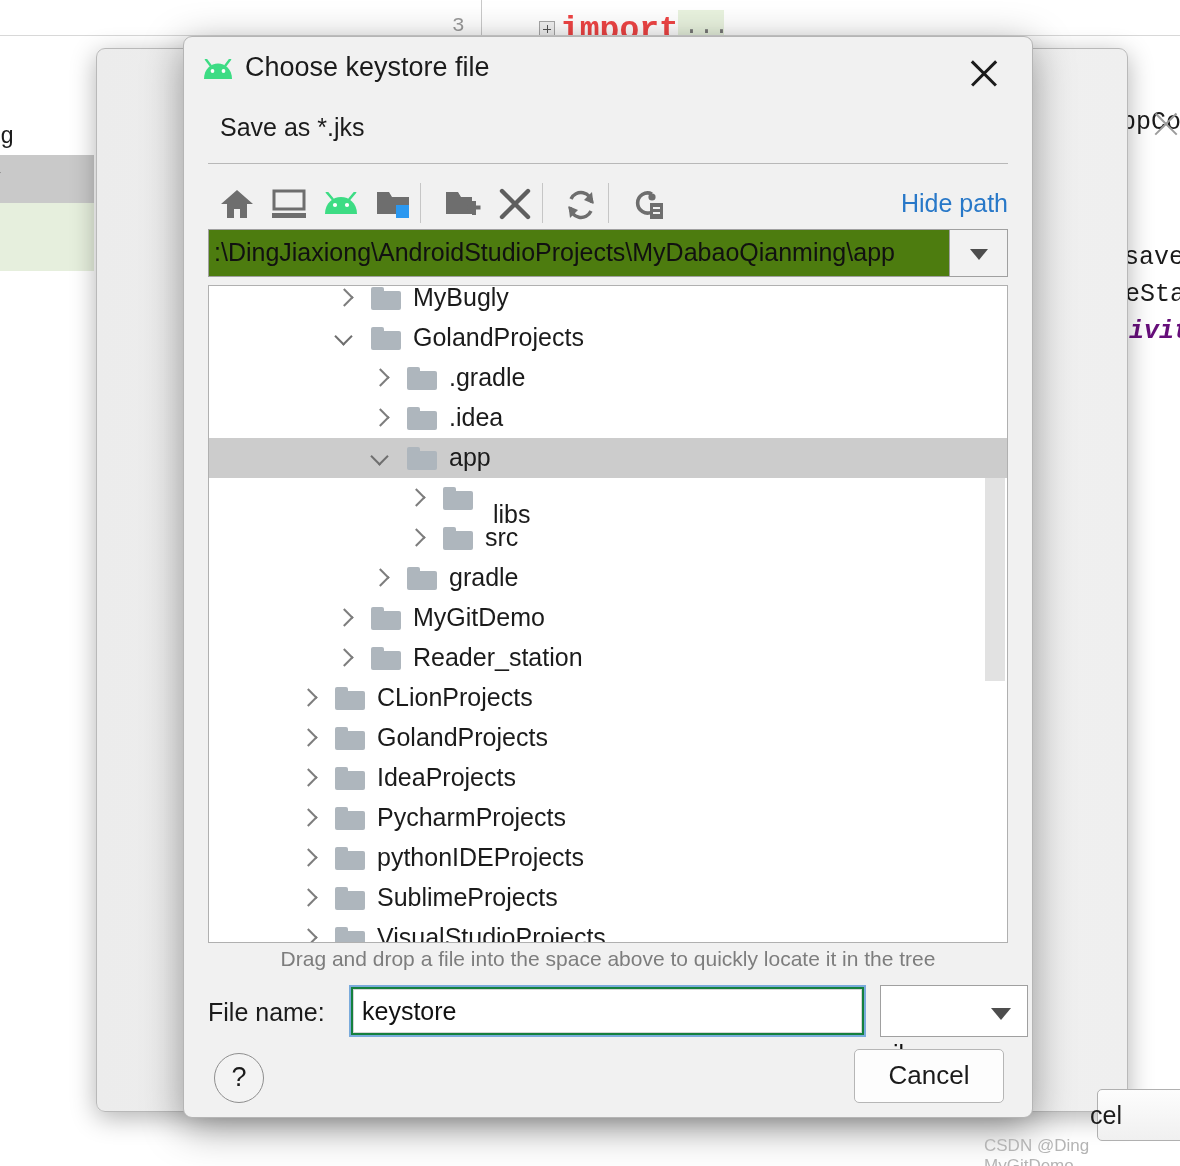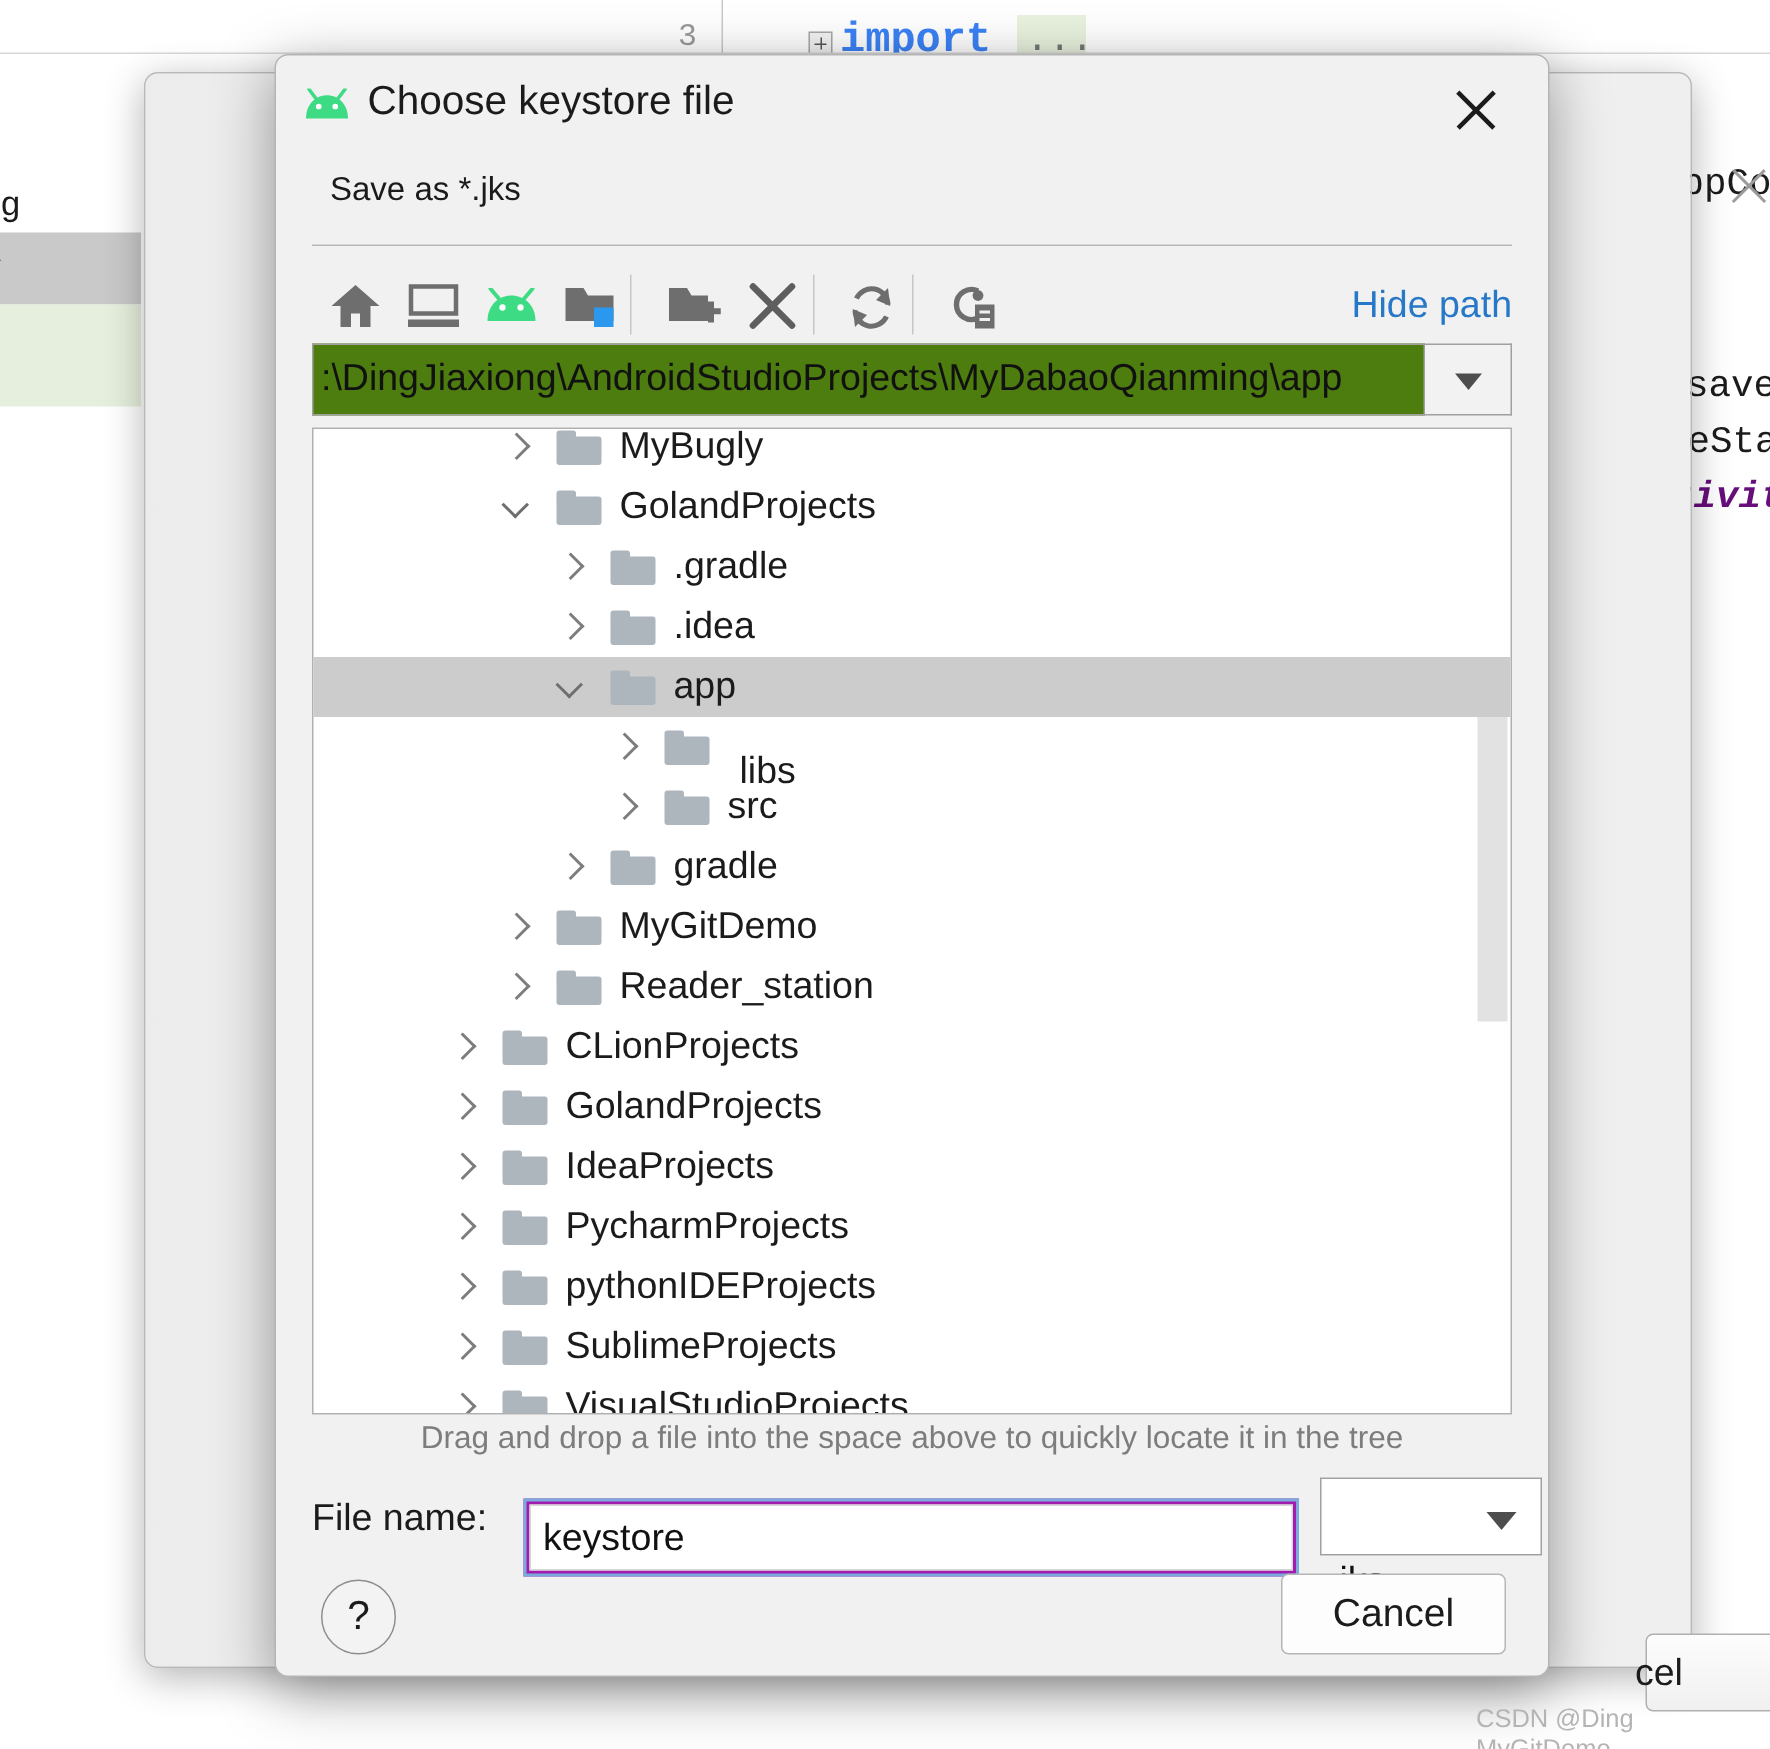--- a/index.html
+++ b/index.html
@@ -14,21 +14,21 @@
   
   .bg-ide { position:absolute; inset:0; background:#ffffff; }
   .bg-gutter-sep { position:absolute; left:481px; top:0; width:1px; height:36px; background:#c9c9c9; }
   .bg-line-top { position:absolute; left:0; top:35px; width:1180px; height:1px; background:#d8d8d8; }
   .bg-linenum { position:absolute; left:452px; top:14px; font-size:21px; color:#9a9a9a;
                 font-family:"Liberation Mono", monospace; }
   .bg-fold { position:absolute; left:539px; top:21px; width:16px; height:16px;
              border:1px solid #a8a8a8; background:#f2f2f2; box-sizing:border-box; }
   .bg-fold:before { content:""; position:absolute; left:3px; top:7px; width:8px; height:1px; background:#555; }
   .bg-fold:after  { content:""; position:absolute; left:7px; top:3px; width:1px; height:8px; background:#555; }
-  .bg-code-import { position:absolute; left:560px; top:12px; font-size:28px; color:#3b82f6; font-weight:bold;
+  .bg-code-import { position:absolute; left:560px; top:12px; font-size:33px; color:#ef4444; font-weight:bold;
                     font-family:"Liberation Mono", monospace; }
   .bg-code-dots { position:absolute; left:678px; top:10px; width:46px; height:28px; background:#e8f2de; }
   .bg-code-dots span { position:absolute; left:6px; top:2px; font-size:25px; color:#777;
                        font-family:"Liberation Mono", monospace; }
 
   .bg-proj-name { position:absolute; left:-62px; top:122px; font-size:23px; color:#1b1b1b; }
   .bg-proj-sel  { position:absolute; left:0; top:155px; width:94px; height:48px; background:#c9c9c9; }
   .bg-proj-sel span { position:absolute; left:-34px; top:9px; font-size:23px; color:#1b1b1b; }
   .bg-proj-green { position:absolute; left:0; top:203px; width:94px; height:68px; background:#e6efdd; }
 
@@ -75,21 +75,21 @@
   }
   .dlg-title { position:absolute; left:61px; top:15px; font-size:27px; color:#1b1b1b; }
   .dlg-andy  { position:absolute; left:18px; top:22px; }
   .dlg-close { position:absolute; left:780px; top:16px; width:40px; height:40px; cursor:pointer; }
   .dlg-close:before, .dlg-close:after {
     content:""; position:absolute; left:3px; top:19px; width:34px; height:2.6px; background:#1b1b1b;
   }
   .dlg-close:before { transform:rotate(45deg); }
   .dlg-close:after  { transform:rotate(-45deg); }
 
-  .dlg-saveas { position:absolute; left:36px; top:76px; font-size:22px; color:#1b1b1b; }
+  .dlg-saveas { position:absolute; left:36px; top:76px; font-size:25px; color:#1b1b1b; }
   .dlg-rule   { position:absolute; left:24px; top:126px; width:800px; height:1px; background:#b8b8b8; }
 
   .toolbar { position:absolute; left:24px; top:138px; width:800px; height:58px; }
   .tb-item { position:absolute; top:4px; width:50px; height:50px; cursor:pointer; }
   .tb-div  { position:absolute; top:8px; width:1px; height:40px; background:#c6c6c6; }
   .hide-path { position:absolute; right:0; top:14px; font-size:25px; color:#2878c8; cursor:pointer; }
 
   .pathrow { position:absolute; left:24px; top:192px; width:800px; height:48px; }
   .path-input {
     position:absolute; left:0; top:0; width:742px; height:48px;
@@ -132,21 +132,21 @@
 
   .tree-scroll-track { position:absolute; right:1px; top:1px; width:20px; height:654px; background:#ffffff; }
   .tree-scroll-thumb { position:absolute; right:1px; width:20px; background:#e2e2e2; cursor:pointer; }
 
   .dnd-hint { position:absolute; left:24px; top:910px; width:800px; text-align:center;
               font-size:21px; color:#7d7d7d; }
 
   .fnrow { position:absolute; left:24px; top:948px; width:800px; height:52px; }
   .fn-label { position:absolute; left:0; top:13px; font-size:25px; color:#1b1b1b; }
   .fn-input-wrap { position:absolute; left:141px; top:0; width:517px; height:52px;
-                   border:2px solid #7aabdc; box-sizing:border-box; background:#a21caf;margin-top:14px; }
+                   border:2px solid #7aabdc; box-sizing:border-box; background:#15803d; }
   .fn-input { position:absolute; inset:2px; border:1px solid #d6d6d6; box-sizing:border-box;
               background:#fff; font-size:25px; color:#111; padding:0 8px; line-height:42px; }
   .ext-wrap { position:absolute; left:672px; top:0; width:148px; height:52px;
               background:#fff; border:1px solid #a0a0a0; box-sizing:border-box; cursor:pointer; }
   .ext-val  { position:absolute; left:12px; top:11px; font-size:25px; color:#111;margin-top:43px; }
   .ext-caret{ position:absolute; right:16px; top:22px; width:0;height:0;
               border-left:10px solid transparent; border-right:10px solid transparent;
               border-top:12px solid #4d4d4d; }
 
   .help-btn { position:absolute; left:30px; top:1016px; width:48px; height:48px; border-radius:50%;

